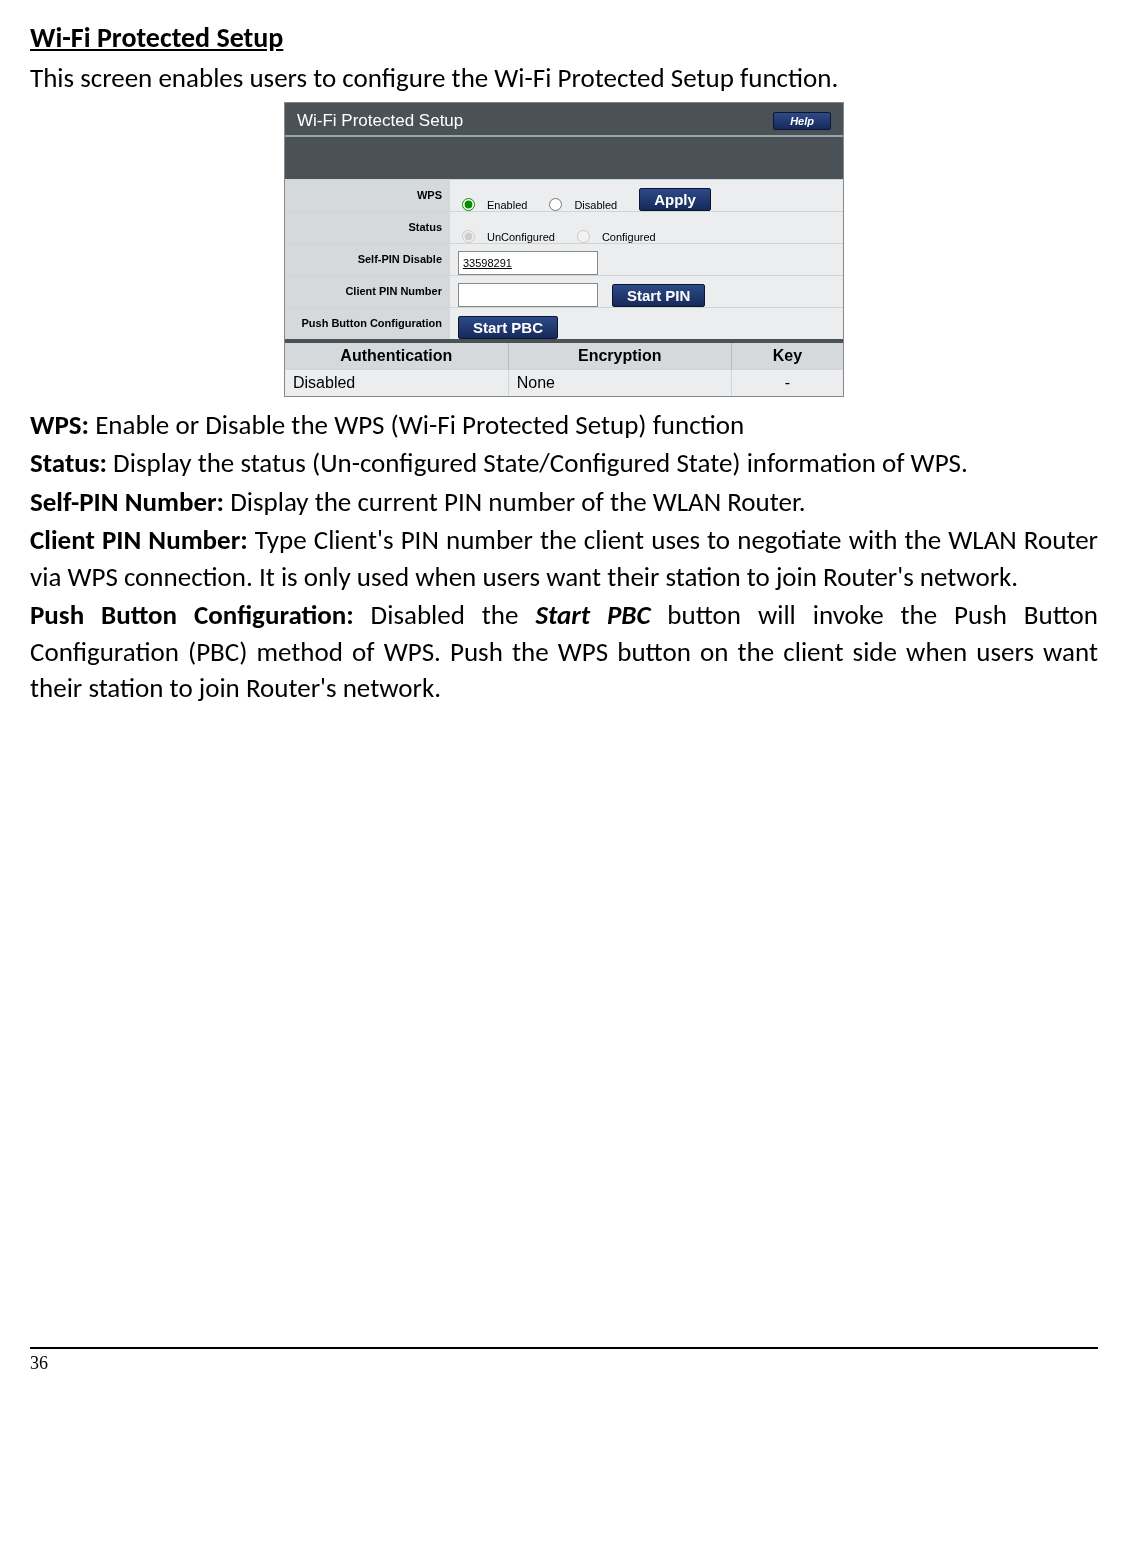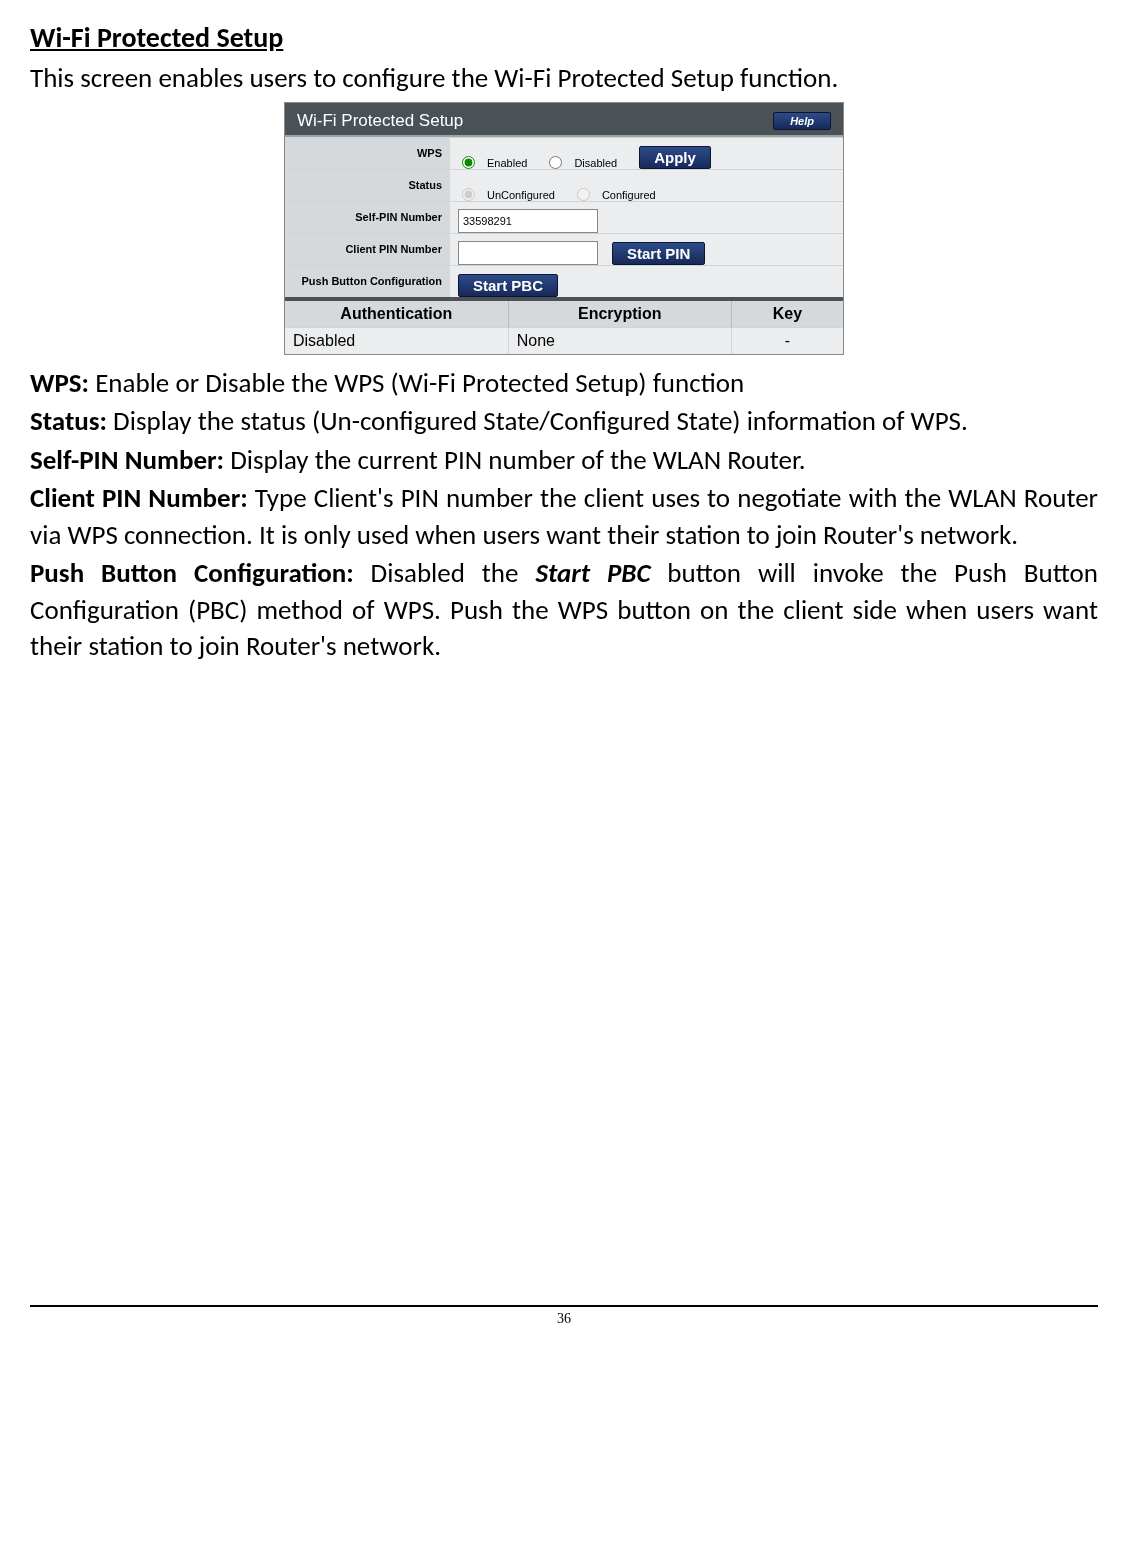--- a/index.html
+++ b/index.html
@@ -44,20 +44,21 @@
       font-family: Verdana, Arial, sans-serif;
       font-size: 11px;
       font-weight: bold;
       font-style: italic;
       padding: 2px 16px;
       border-radius: 2px;
       cursor: pointer;
     }
     .form-area {
       background: #14b8a6;
+      margin-top: 42px;
     }
     .form-row {
       display: flex;
       align-items: stretch;
       border-top: 1px solid #cfd4d7;
       min-height: 32px;
     }
     .form-label {
       width: 165px;
       background: #d6d9dc;
@@ -89,20 +90,21 @@
       margin-right: 8px;
     }
     .text-input {
       width: 140px;
       height: 24px;
       border: 1px solid #888;
       background: #fff;
       padding: 1px 4px;
       font-family: Verdana, Arial, sans-serif;
       font-size: 11px;
+      text-decoration: underline;
     }
     .action-btn {
       background: linear-gradient(#2d4b88, #17295a);
       border: 1px solid #0a1533;
       color: #fff;
       font-family: Verdana, Arial, sans-serif;
       font-size: 15px;
       font-weight: bold;
       padding: 2px 14px;
       border-radius: 2px;
@@ -153,22 +155,22 @@
       font-style: italic;
     }
     .desc-block p {
       margin-bottom: 2px;
     }
     .justify { text-align: justify; }
     .footer-line {
       border-top: 2px solid #000;
       margin-top: 640px;
       padding-top: 4px;
-      text-align: center;
-      font-size: 14px;
+      text-align: left;
+      font-size: 18px;
       font-family: "Times New Roman", serif;
     }
   </style>
 </head>
 <body>
 
 <div class="section-title">Wi-Fi Protected Setup</div>
 <div class="intro-text">This screen enables users to configure the Wi-Fi Protected Setup function.</div>
 
 <div class="router-panel">
@@ -190,21 +192,21 @@
     <div class="form-row">
       <div class="form-label">Status</div>
       <div class="form-field">
         <input type="radio" checked="" disabled="" style="">
         <span class="radio-label">UnConfigured</span>
         <input type="radio" disabled="" style="">
         <span class="radio-label">Configured</span>
       </div>
     </div>
     <div class="form-row">
-      <div class="form-label">Self-PIN Number</div>
+      <div class="form-label">Self-PIN Disable</div>
       <div class="form-field">
         <input type="text" class="text-input" readonly="" value="33598291" style="">
       </div>
     </div>
     <div class="form-row">
       <div class="form-label">Client PIN Number</div>
       <div class="form-field">
         <input type="text" class="text-input" value="" style="">
         <button class="action-btn">Start PIN</button>
       </div>

